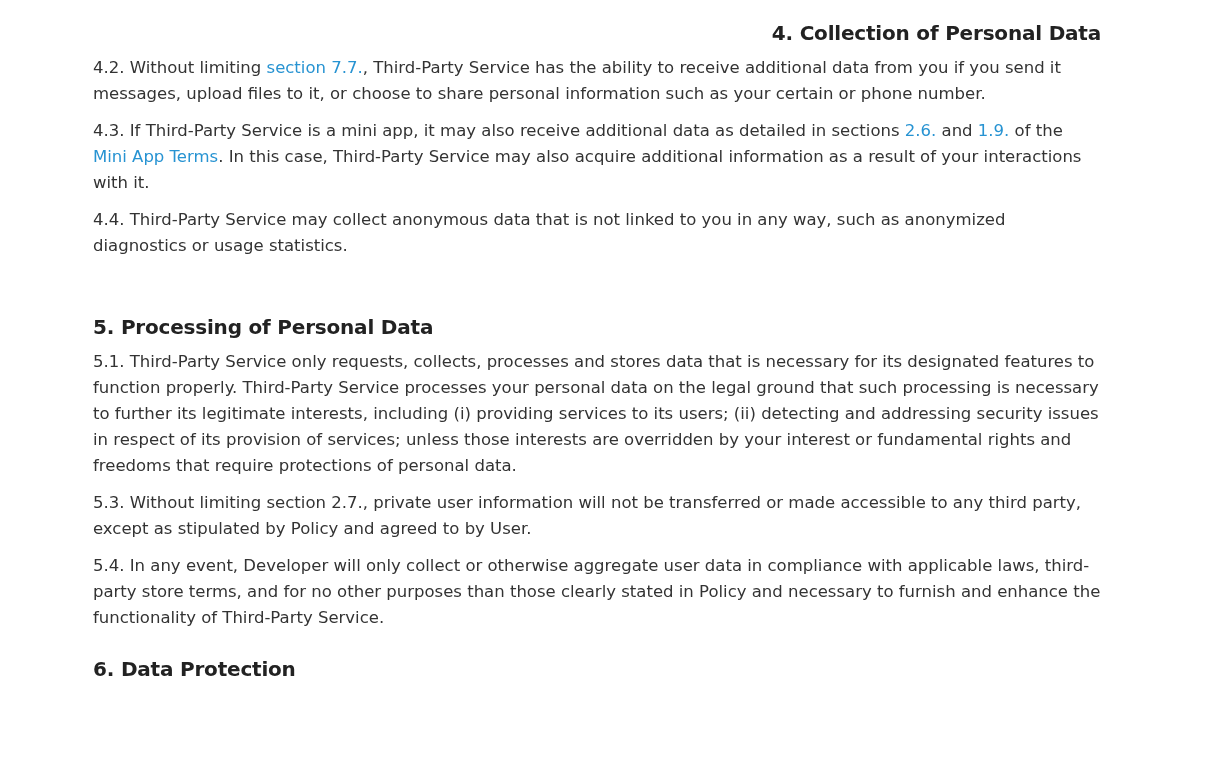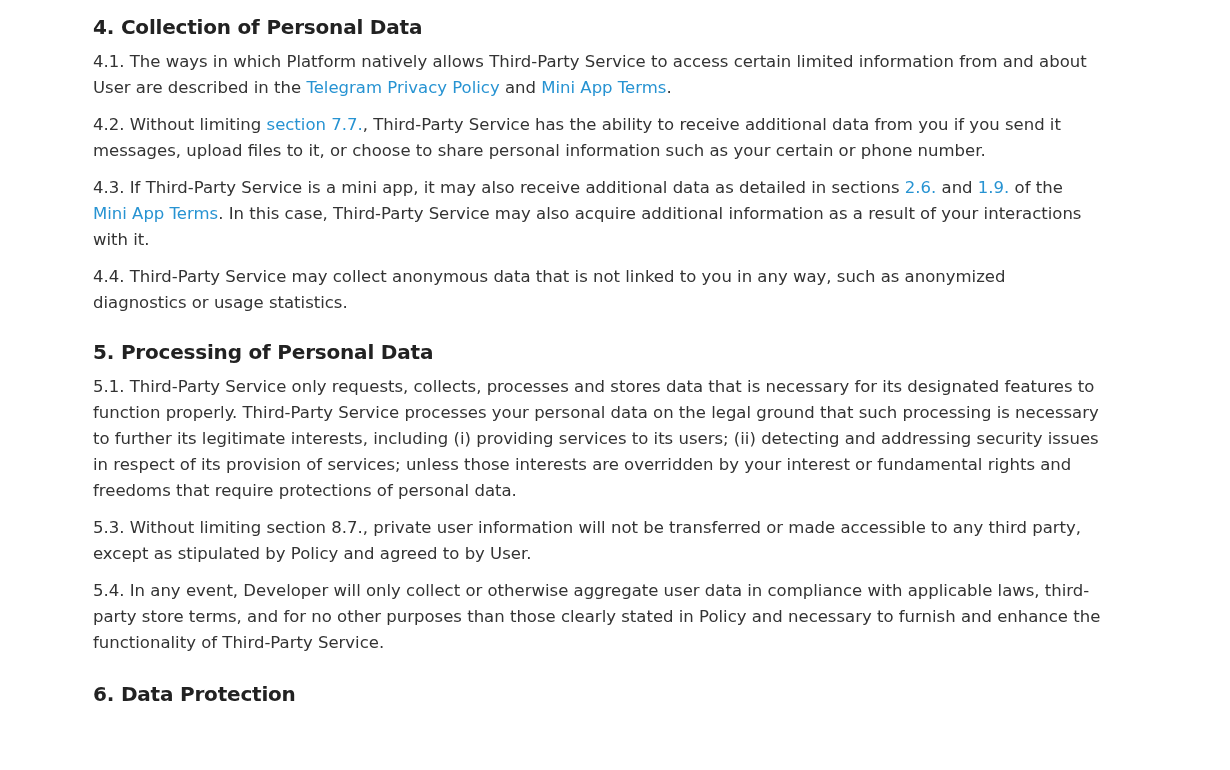--- a/index.html
+++ b/index.html
@@ -15,50 +15,49 @@
     width: 1008px;
     margin-left: 93px;
     padding-top: 15px;
   }
   .section-heading {
     font-size: 20px;
     line-height: 24px;
     font-weight: bold;
     color: #222222;
     letter-spacing: -0.2px;
-    margin-top: 24px;
+    margin-top: 56px;
     margin-bottom: 10px;
   }
-  .section:first-child .section-heading { margin-top: 0; }
+  .section:first-child .section-heading { margin-top: 6px; text-align: right; }
   .section:last-child .section-heading { margin-top: 26px; }
   .paragraph {
     font-size: 16.5px;
     line-height: 26px;
     margin-bottom: 11px;
     color: #333333;
   }
   a.link {
     color: #2793d2;
     text-decoration: none;
     cursor: pointer;
   }
 </style>
 </head>
 <body>
 
 <main class="content">
     <section class="section">
       <h3 class="section-heading">4. Collection of Personal Data</h3>
-      <p class="paragraph"><span>4.1. The ways in which Platform natively allows Third-Party Service to access certain limited information from and about User are described in the </span><a class="link">Telegram Privacy Policy</a><span> and </span><a class="link">Mini App Terms</a><span>.</span></p>
       <p class="paragraph"><span>4.2. Without limiting </span><a class="link">section 7.7.</a><span>, Third-Party Service has the ability to receive additional data from you if you send it messages, upload files to it, or choose to share personal information such as your certain or phone number.</span></p>
       <p class="paragraph"><span>4.3. If Third-Party Service is a mini app, it may also receive additional data as detailed in sections </span><a class="link">2.6.</a><span> and </span><a class="link">1.9.</a><span> of the </span><a class="link">Mini App Terms</a><span>. In this case, Third-Party Service may also acquire additional information as a result of your interactions with it.</span></p>
       <p class="paragraph"><span>4.4. Third-Party Service may collect anonymous data that is not linked to you in any way, such as anonymized diagnostics or usage statistics.</span></p>
     </section>
     <section class="section">
       <h3 class="section-heading">5. Processing of Personal Data</h3>
       <p class="paragraph"><span>5.1. Third-Party Service only requests, collects, processes and stores data that is necessary for its designated features to function properly. Third-Party Service processes your personal data on the legal ground that such processing is necessary to further its legitimate interests, including (i) providing services to its users; (ii) detecting and addressing security issues in respect of its provision of services; unless those interests are overridden by your interest or fundamental rights and freedoms that require protections of personal data.</span></p>
-      <p class="paragraph"><span>5.3. Without limiting section 8.7., private user information will not be transferred or made accessible to any third party, except as stipulated by Policy and agreed to by User.</span></p>
+      <p class="paragraph"><span>5.3. Without limiting section 2.7., private user information will not be transferred or made accessible to any third party, except as stipulated by Policy and agreed to by User.</span></p>
       <p class="paragraph"><span>5.4. In any event, Developer will only collect or otherwise aggregate user data in compliance with applicable laws, third-party store terms, and for no other purposes than those clearly stated in Policy and necessary to furnish and enhance the functionality of Third-Party Service.</span></p>
     </section>
     <section class="section">
       <h3 class="section-heading">6. Data Protection</h3>
     </section>
   </main>
 
 </body></html>

